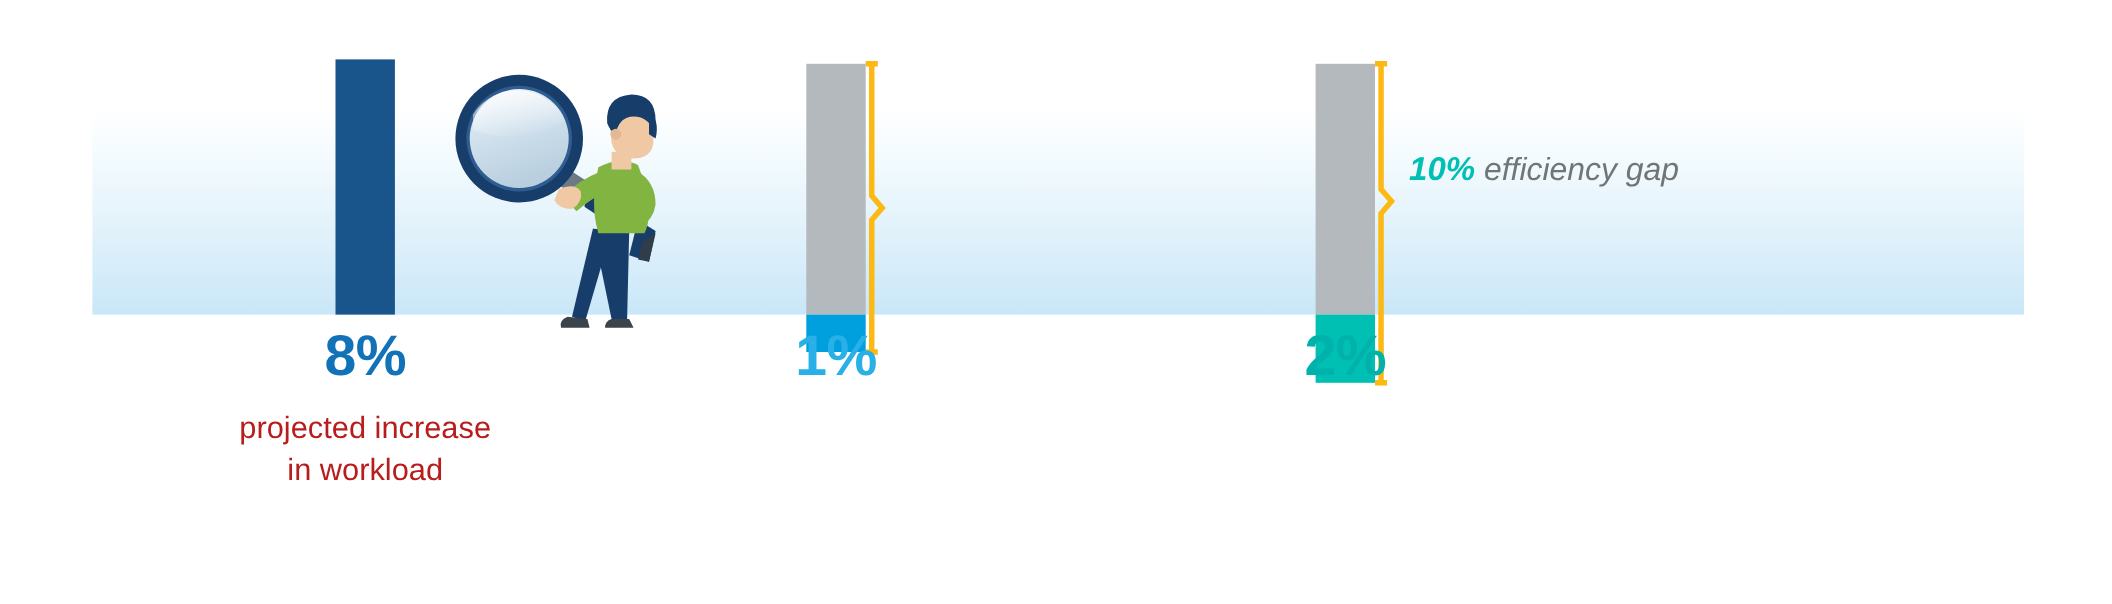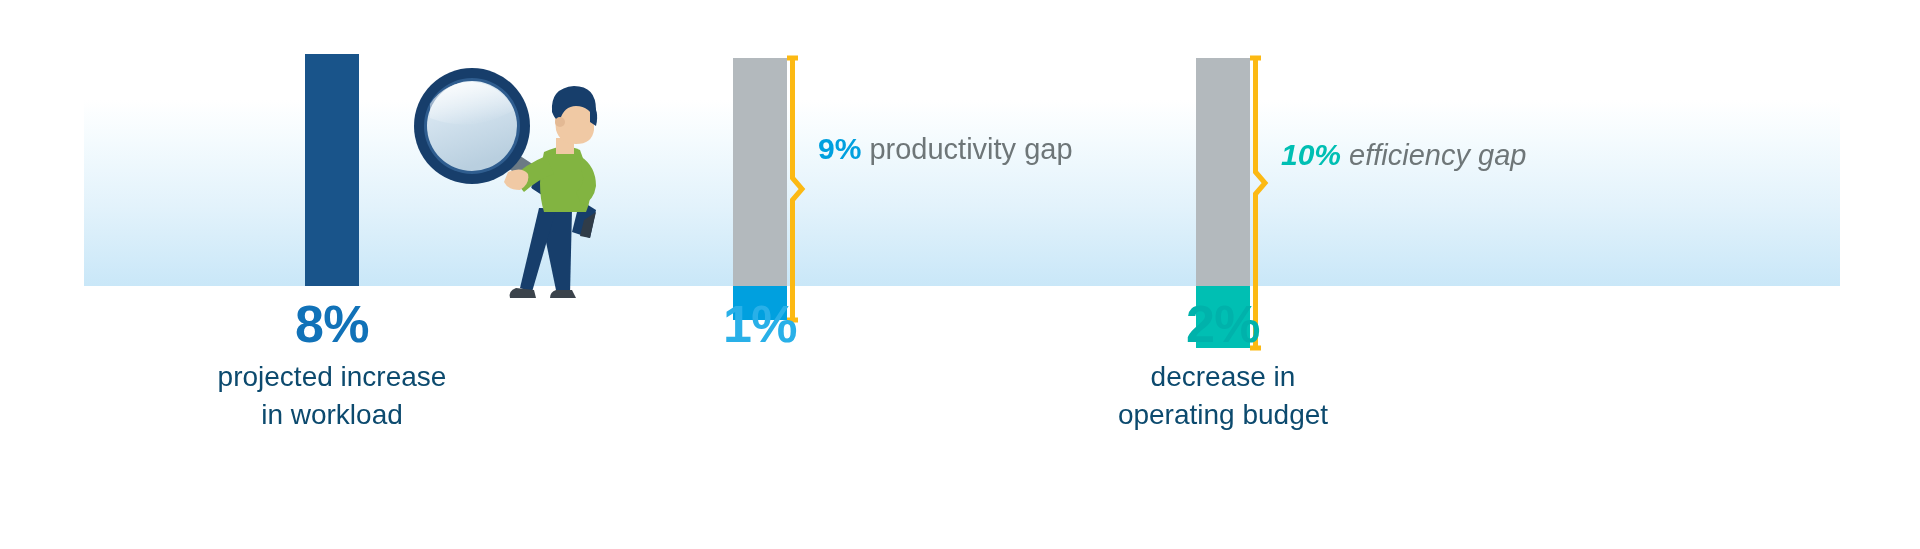--- a/index.html
+++ b/index.html
@@ -111,22 +111,22 @@
     line-height: 64px;
     letter-spacing: -0.5px;
   }
   #stat1 .stat-number { color: #1172b8; }
   #stat2 .stat-number { color: #29b0e8; }
   #stat3 .stat-number { color: #00b2ab; }
 
   .stat-caption {
     font-size: 28px;
     line-height: 38px;
-    color: #0c4a6e;
-    margin-top: 2px;
+    color: #b91c1c;
+    margin-top: 14px;
     white-space: pre-line;
   }
 
   
   #illustration {
     position: absolute;
     left: 404px;
     top: 60px;
     width: 230px;
     height: 260px;
@@ -200,23 +200,20 @@
 
   <div class="bar" id="bar2-gray"></div>
   <div class="bar" id="bar2-value"></div>
 
   <div class="bracket" id="bracket2">
     <svg width="24" height="270" viewBox="0 0 24 270" xmlns="http://www.w3.org/2000/svg">
       <path d="M3 4 H14 M8.5 4 V124 L18 135 L8.5 146 V266 M3 266 H14" fill="none" stroke="#fcb913" stroke-width="5" stroke-linecap="butt" stroke-linejoin="miter"></path>
     </svg>
   </div>
 
-  <div class="gap-label" id="gap2-label">
-    <span class="pct">9%</span><span> productivity gap</span>
-  </div>
 
   <div class="bar" id="bar3-gray"></div>
   <div class="bar" id="bar3-value"></div>
 
   <div class="bracket" id="bracket3">
     <svg width="24" height="298" viewBox="0 0 24 298" xmlns="http://www.w3.org/2000/svg">
       <path d="M3 4 H14 M8.5 4 V118 L18 129 L8.5 140 V294 M3 294 H14" fill="none" stroke="#fcb913" stroke-width="5" stroke-linecap="butt" stroke-linejoin="miter"></path>
     </svg>
   </div>
 
@@ -229,17 +226,15 @@
     <div class="stat-caption">projected increase
 in workload</div>
   </div>
 
   <div class="stat" id="stat2">
     <div class="stat-number">1%</div>
   </div>
 
   <div class="stat" id="stat3">
     <div class="stat-number">2%</div>
-    <div class="stat-caption">decrease in
-operating budget</div>
   </div>
 
 </div>
 
 </body></html>

